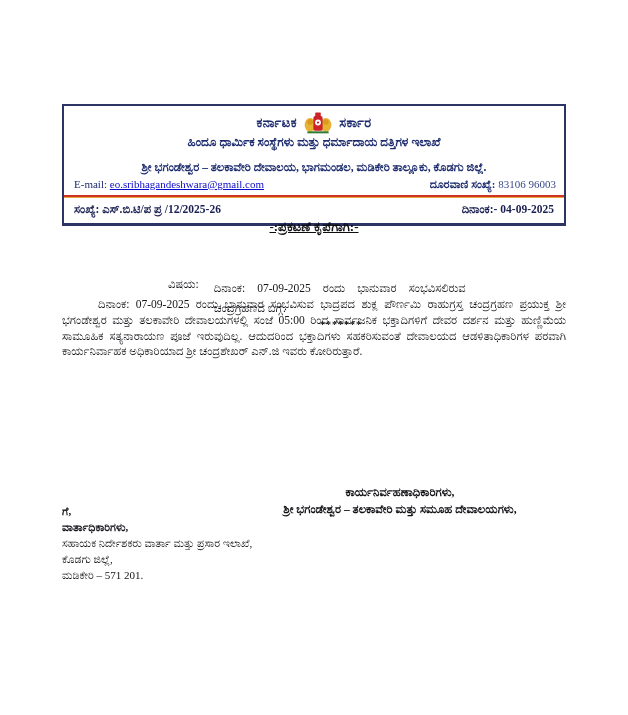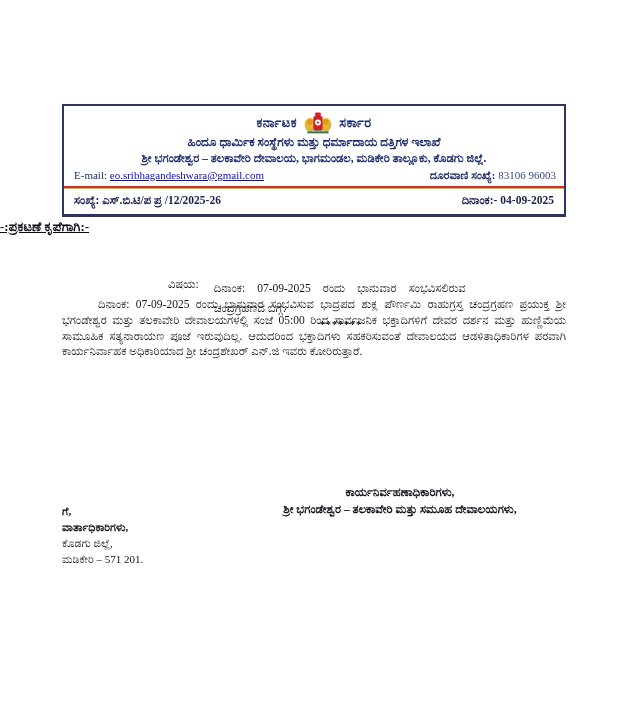--- a/index.html
+++ b/index.html
@@ -28,21 +28,21 @@
     gap: 7px; padding-top: 5px;
     font-weight: bold; font-size: 13px; color: #1c2b6e;
     letter-spacing: 0.5px;
   }
   .lh-dept {
     text-align: center; font-weight: bold;
     font-size: 12px; color: #1c2b6e; 
   }
   .lh-temple {
     text-align: center; font-weight: bold;
-    font-size: 11.5px; color: #1c2b6e; margin-top: 2px;
+    font-size: 11.5px; color: #1c2b6e; margin-top: 11px;
   }
   .lh-contact-row {
     display: flex; justify-content: space-between; align-items: baseline;
     padding: 4px 8px 4px 10px;
     font-size: 11px; color: #1c2b6e;
   }
   .email-link { color: #0a0acc; text-decoration: underline; cursor: pointer; }
   .phone-label { font-weight: bold; }
   .phone-number { font-weight: normal; color: #3a4a8a; }
   .lh-divider {
@@ -51,21 +51,21 @@
   }
   .lh-ref-row {
     display: flex; justify-content: space-between;
     padding: 5px 10px 7px 10px;
     font-weight: bold; font-size: 11.5px; color: #1a2152; text-align: center;
   }
 
   
   .doc-title {
     position: absolute; left: 0; top: 219px; width: 100%;
-    text-align: left; font-weight: bold; font-size: 13px; color: #0d0d12;
+    text-align: center; font-weight: bold; font-size: 13px; color: #0d0d12;
   }
   .doc-title .underlined { text-decoration: underline; }
 
   
   .subject-block { position: absolute; left: 168px; top: 251px; font-size: 11.5px; color: #15151a; margin-top: 27px; }
   .subject-row { display: flex; gap: 15px; }
   .subject-text { width: 252px; text-align: justify; line-height: 20px; }
   .stars-line {
     margin-top: 1px; margin-left: 47px; width: 252px;
     text-align: center; font-weight: bold; font-size: 10px; letter-spacing: 1px; color: #222;
@@ -156,17 +156,18 @@
 
 
   <div class="signature">
     <div>ಕಾರ್ಯನಿರ್ವಹಣಾಧಿಕಾರಿಗಳು,</div>
     <div>ಶ್ರೀ ಭಗಂಡೇಶ್ವರ – ತಲಕಾವೇರಿ ಮತ್ತು ಸಮೂಹ ದೇವಾಲಯಗಳು,</div>
   </div>
 
   <div class="addressee">
     <div class="bold-line">ಗೆ,</div>
     <div class="bold-line">ವಾರ್ತಾಧಿಕಾರಿಗಳು,</div>
+    <div>ಸಹಾಯಕ ನಿರ್ದೇಶಕರು ವಾರ್ತಾ ಮತ್ತು ಪ್ರಸಾರ ಇಲಾಖೆ,</div>
     <div>ಕೊಡಗು ಜಿಲ್ಲೆ,</div>
     <div>ಮಡಿಕೇರಿ – 571 201.</div>
   </div>
 
 </div>
 
 </body></html>

